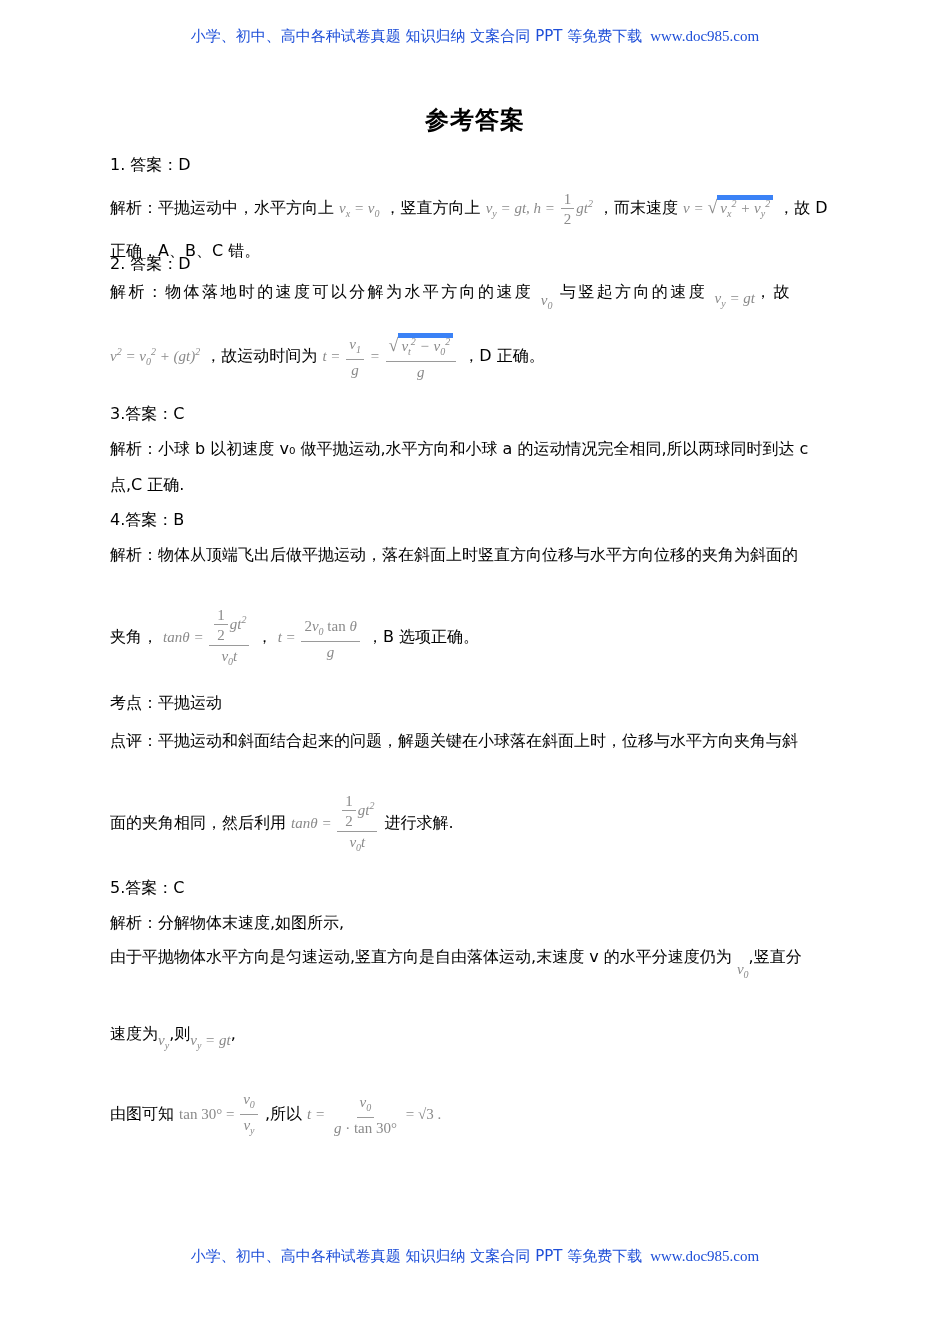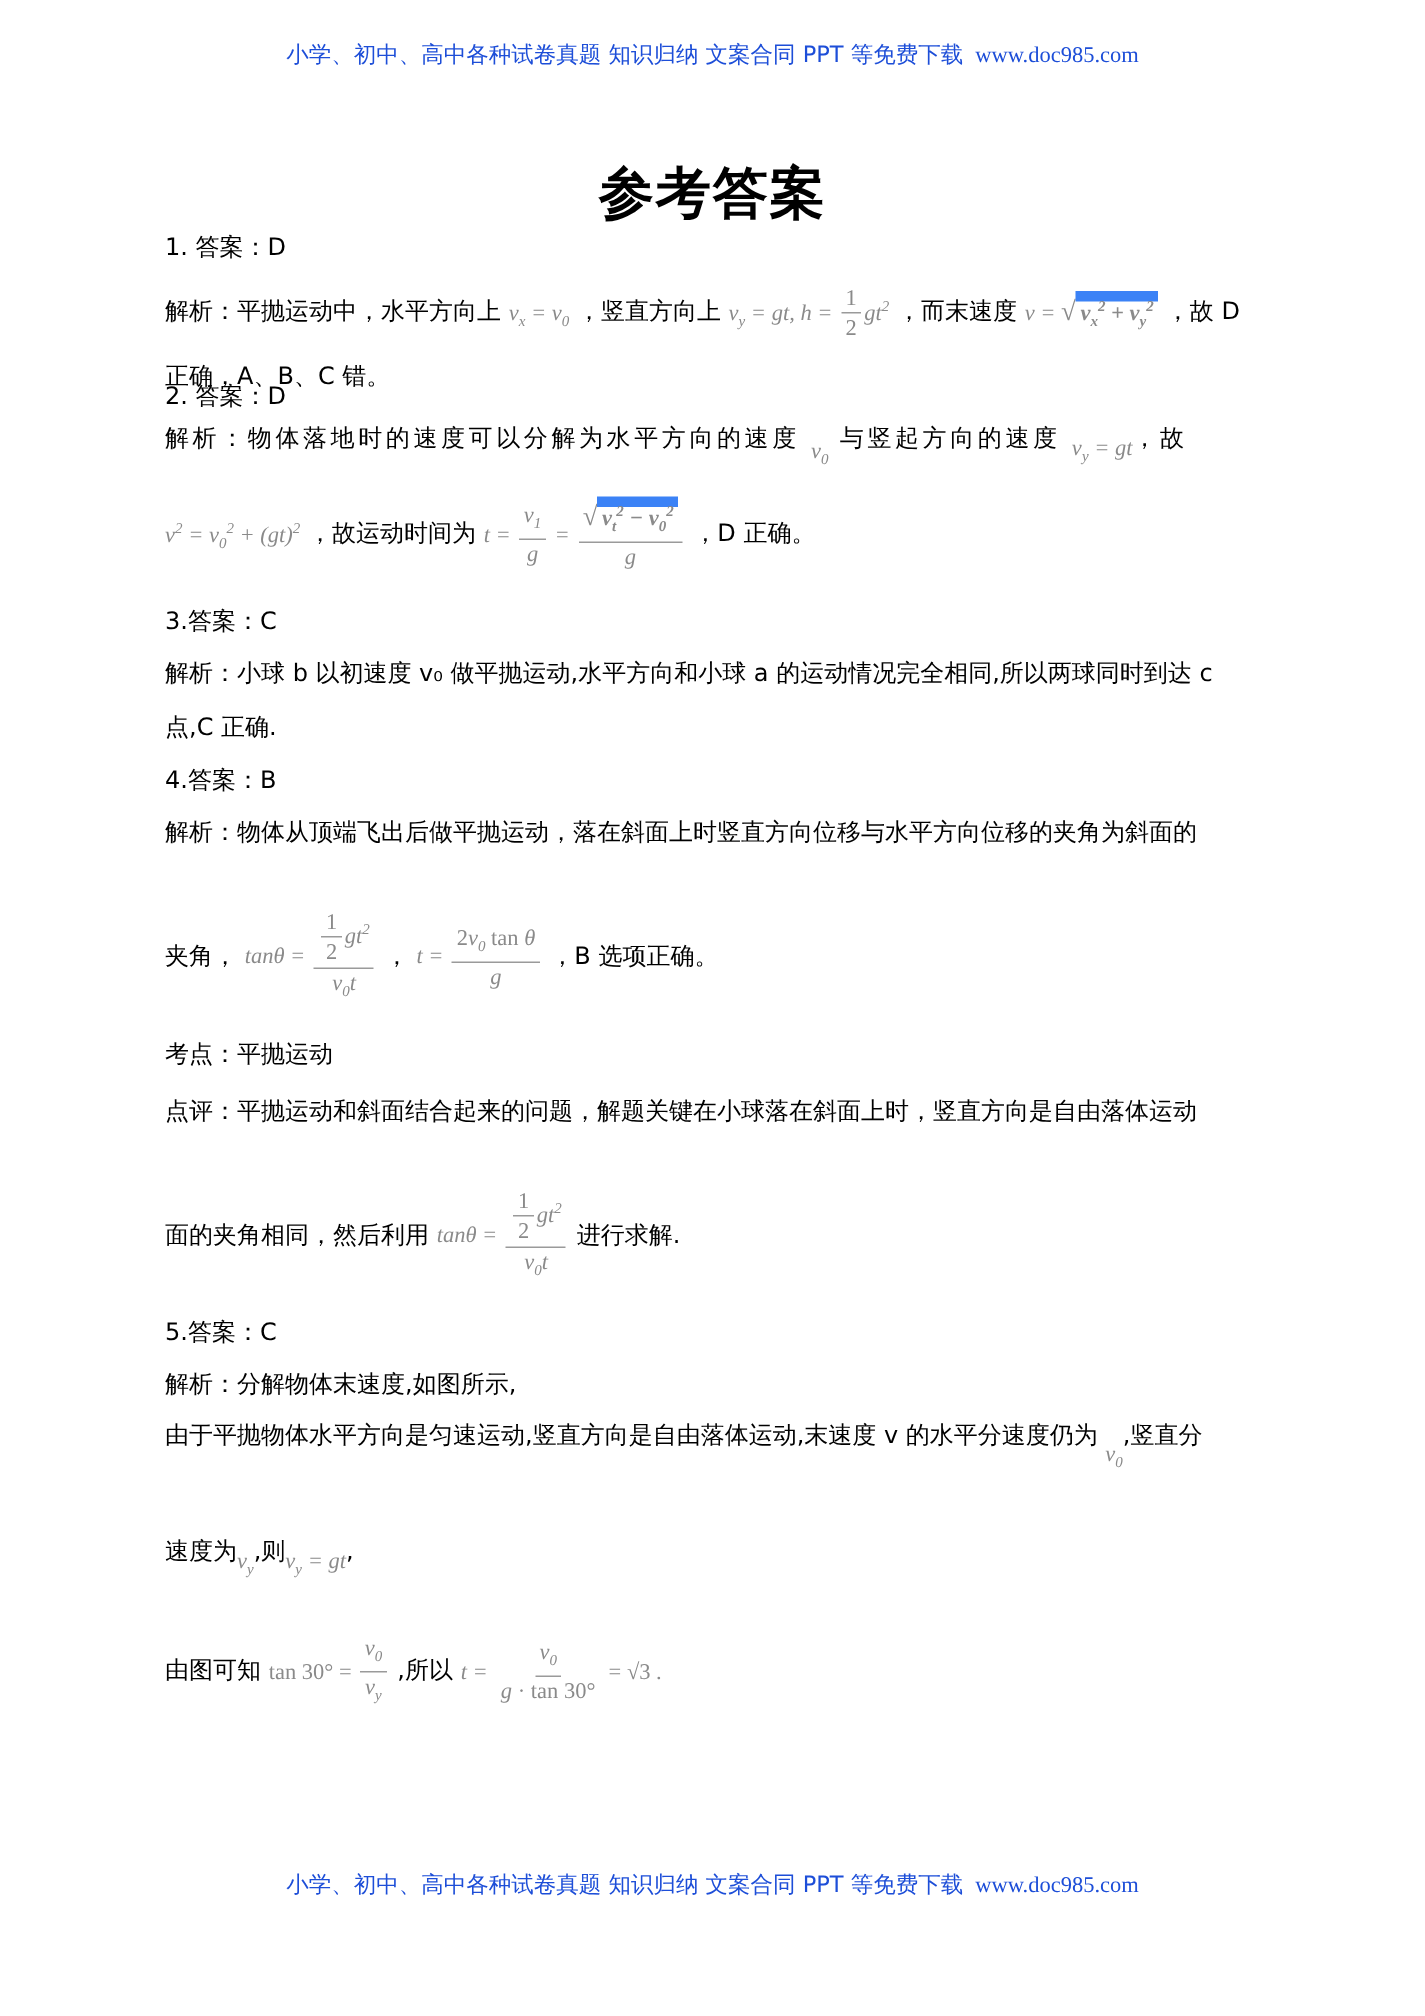--- a/index.html
+++ b/index.html
@@ -3,28 +3,28 @@
 <meta charset="utf-8">
 <style>
   html, body { margin: 0; padding: 0; background: #ffffff; }
   body { width: 950px; height: 1344px; position: relative; overflow: hidden;
          font-family: "DejaVu Sans", sans-serif; color: #000; }
   .abs { position: absolute; }
   .header, .footer { left: 0; width: 950px; text-align: center; font-size: 15px; color: #1d4ed8; white-space: nowrap; }
   .header { top: 27px; }
   .footer { top: 1247px; }
   .header .site, .footer .site { font-family: "Liberation Serif", serif; font-size: 15px; margin-left: 8px; }
-  .title { top: 104px; left: 0; width: 950px; text-align: center; font-size: 37px; font-weight: bold; letter-spacing: 1px; }
+  .title { top: 104px; left: 0; width: 950px; text-align: center; font-size: 24px; font-weight: bold; letter-spacing: 1px; }
   .line { left: 110px; font-size: 16px; white-space: nowrap; line-height: 22px; }
   .math { font-family: "Liberation Serif", serif; font-style: italic; color: #8a8a8a; font-size: 15px; }
   .math .up { font-style: normal; }
   .frac { display: inline-flex; flex-direction: column; align-items: center; vertical-align: middle; margin: 0 2px; }
   .frac .num { border-bottom: 1px solid #9a9a9a; padding: 0 3px; line-height: 18px; }
   .frac .den { padding: 0 3px; line-height: 20px; }
-  .sqrt { border-top: 7px solid #3b82f6; padding: 0 3px; font-weight: bold; }
+  .sqrt { border-top: 5px solid #3b82f6; padding: 0 3px; }
   .sqrt-sign { font-style: normal; font-size: 18px; }
   sub, sup { font-size: 10px; }
 </style>
 </head>
 <body>
 
 <div class="abs header">
   <span>小学、初中、高中各种试卷真题 知识归纳 文案合同 PPT 等免费下载</span><span class="site">www.doc985.com</span>
 </div>
 
@@ -81,21 +81,21 @@
         <span class="den">v<sub>0</sub>t</span>
       </span></span>
   <span>，</span>
   <span class="math">t = <span class="frac">
         <span class="num"><span class="up">2</span>v<sub>0</sub> <span class="up">tan</span> θ</span>
         <span class="den">g</span>
       </span></span>
   <span>，B 选项正确。</span>
 </div>
 <div class="abs line" style="top:692px;">考点：平抛运动</div>
-<div class="abs line" style="top:730px;">点评：平抛运动和斜面结合起来的问题，解题关键在小球落在斜面上时，竖直方向是自由落体运动</div>
+<div class="abs line" style="top:730px;">点评：平抛运动和斜面结合起来的问题，解题关键在小球落在斜面上时，位移与水平方向夹角与斜</div>
 <div class="abs line" style="top:792px;">
   <span>面的夹角相同，然后利用</span>
   <span class="math">tanθ = <span class="frac">
         <span class="num"><span class="frac">
             <span class="num up">1</span>
             <span class="den up">2</span>
           </span>gt<sup>2</sup></span>
         <span class="den">v<sub>0</sub>t</span>
       </span></span>
   <span>进行求解.</span>

